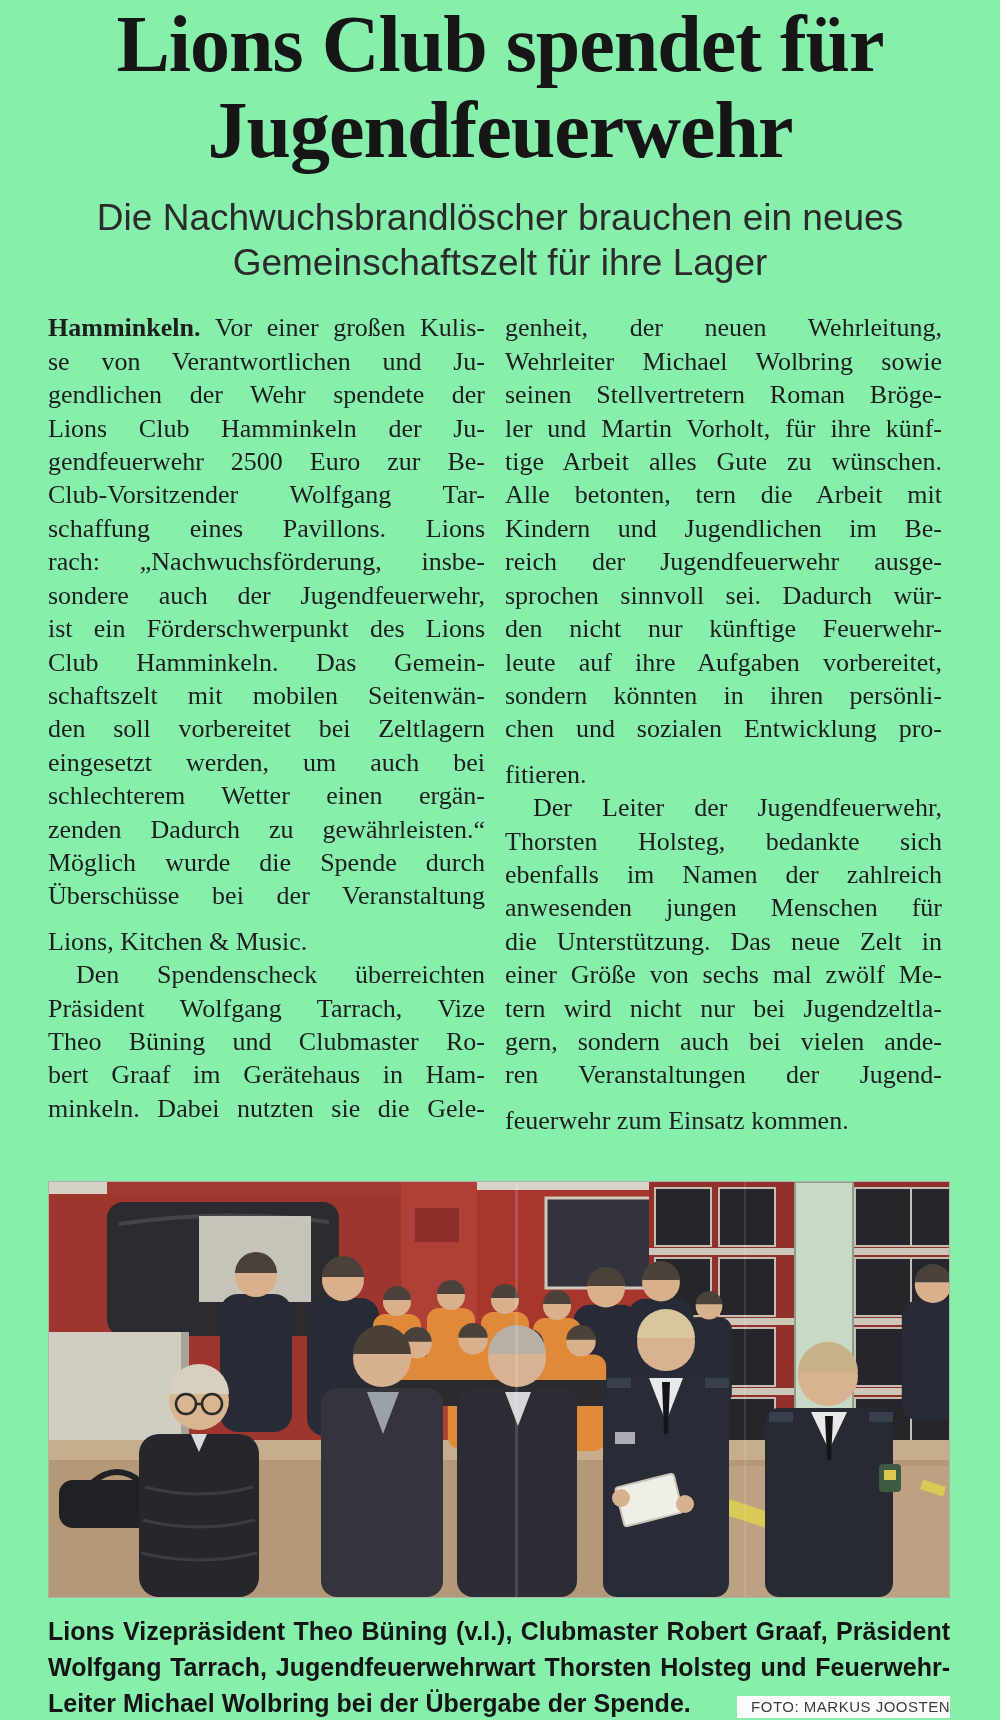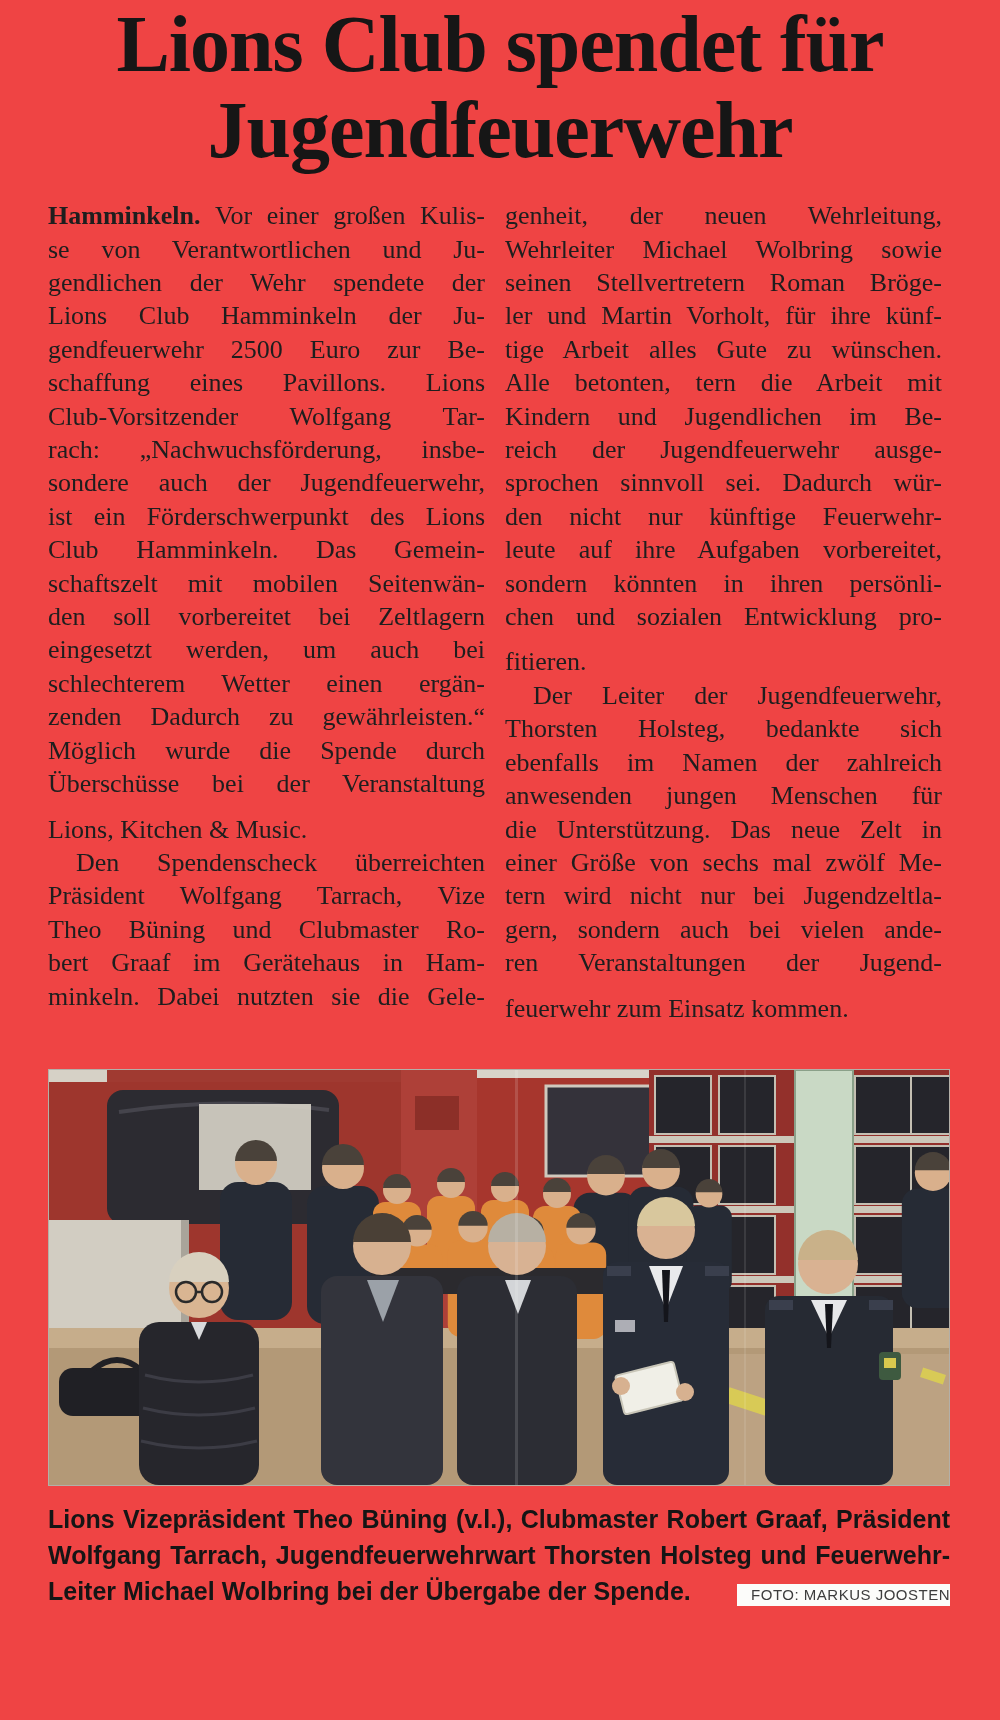--- a/index.html
+++ b/index.html
@@ -1,18 +1,18 @@
 <!DOCTYPE html>
 <html lang="de"><head>
 <meta charset="utf-8">
 <style>
   html,body{margin:0;padding:0;background:#fcfcfa;}
   .page{
     position:relative;width:1000px;height:1720px;overflow:hidden;
-    background:#ef4444;font-family:"Liberation Serif",serif;color:#1f1f1f;
+    background:#86efac;font-family:"Liberation Serif",serif;color:#1f1f1f;
   }
   .headline{
     margin:2px 0 0;text-align:center;font-family:"Liberation Serif",serif;
     font-weight:700;font-size:80px;line-height:1.07;color:#161616;letter-spacing:-1px;
   }
   .headline span{display:block;}
   .subhead{
     width:880px;margin:22px auto 0;text-align:center;
     font-family:"Liberation Sans",sans-serif;font-weight:400;
     font-size:37px;line-height:1.22;color:#2b2b2b;
@@ -44,30 +44,31 @@
 </head>
 <body>
 
 <div class="page">
 
   <h1 class="headline">
     <span>Lions Club spendet für</span>
     <span>Jugendfeuerwehr</span>
   </h1>
 
+  <div class="subhead">Die Nachwuchsbrandlöscher brauchen ein neues Gemeinschaftszelt für ihre Lager</div>
 
   <div class="body-cols">
     <div class="col">
         <div class="line"><b>Hamminkeln. </b>Vor einer großen Kulis-</div>
         <div class="line">se von Verantwortlichen und Ju-</div>
         <div class="line">gendlichen der Wehr spendete der</div>
         <div class="line">Lions Club Hamminkeln der Ju-</div>
         <div class="line">gendfeuerwehr 2500 Euro zur Be-</div>
+        <div class="line">Club-Vorsitzender Wolfgang Tar-</div>
         <div class="line">schaffung eines Pavillons. Lions</div>
-        <div class="line">Club-Vorsitzender Wolfgang Tar-</div>
         <div class="line">rach: „Nachwuchsförderung, insbe-</div>
         <div class="line">sondere auch der Jugendfeuerwehr,</div>
         <div class="line">ist ein Förderschwerpunkt des Lions</div>
         <div class="line">Club Hamminkeln. Das Gemein-</div>
         <div class="line">schaftszelt mit mobilen Seitenwän-</div>
         <div class="line">den soll vorbereitet bei Zeltlagern</div>
         <div class="line">eingesetzt werden, um auch bei</div>
         <div class="line">schlechterem Wetter einen ergän-</div>
         <div class="line">zenden Dadurch zu gewährleisten.“</div>
         <div class="line">Möglich wurde die Spende durch</div>

